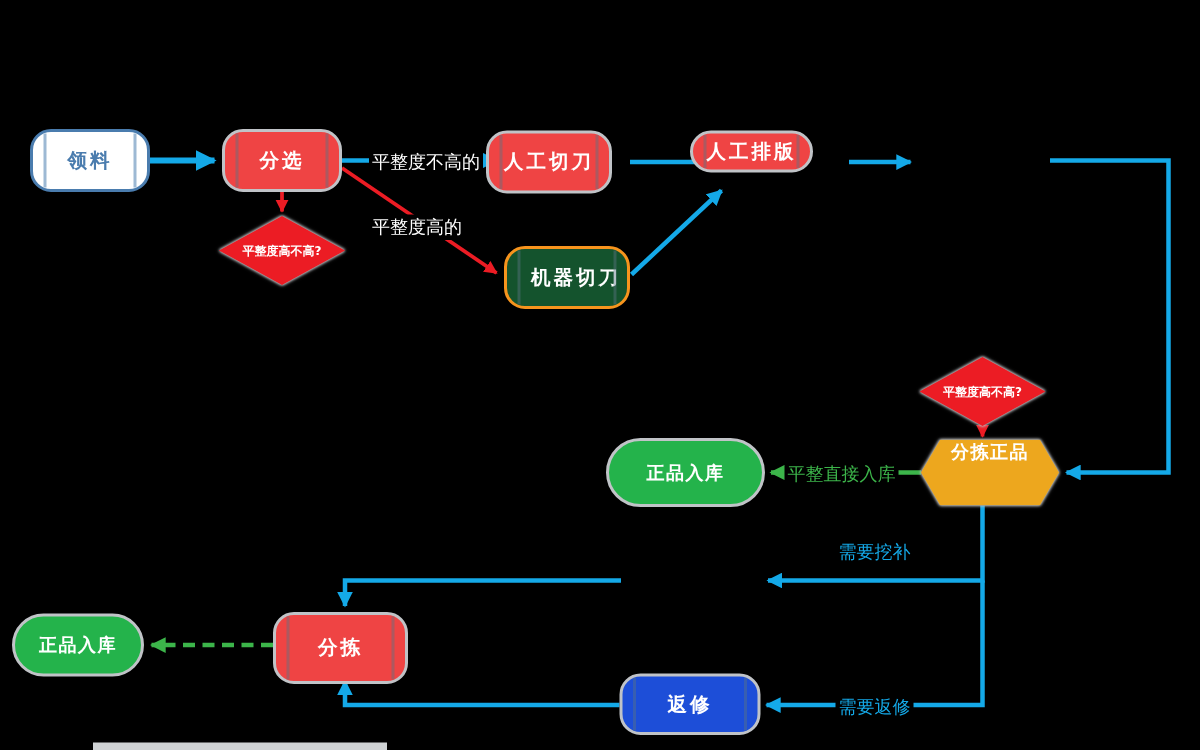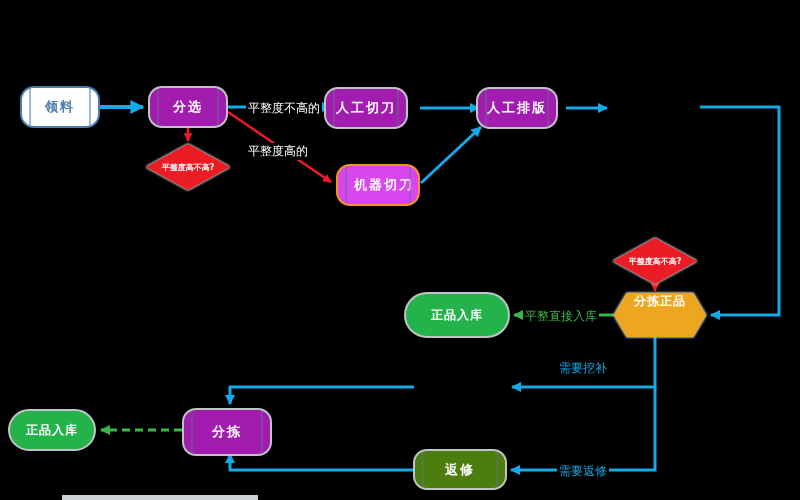--- a/index.html
+++ b/index.html
@@ -3,27 +3,27 @@
 <meta charset="utf-8">
 <style>
   html,body{margin:0;padding:0;background:#000;}
   .canvas{position:relative;width:800px;height:500px;background:#000;overflow:hidden;
     font-family:"DejaVu Sans","Liberation Sans",sans-serif;}
   svg.edges{position:absolute;left:0;top:0;z-index:1;}
   .node{position:absolute;z-index:2;display:flex;align-items:center;justify-content:center;
     box-sizing:border-box;color:#fff;font-weight:bold;font-size:13px;letter-spacing:2px;
     text-align:center;white-space:nowrap;}
   
-  .cyl{border:2.5px solid #C0C3C7;border-radius:14px;background:#a21caf;--cap:rgba(90,115,130,.45);}
+  .cyl{border:2.5px solid #C0C3C7;border-radius:14px;background:#ef4444;--cap:rgba(90,115,130,.45);}
   .cyl::before,.cyl::after{content:"";position:absolute;top:1px;bottom:1px;width:0;
     border-left:2px solid var(--cap);}
   .cyl::before{left:7px}.cyl::after{right:7px}
   .cyl.white{background:#fff;border-color:#4A7CAE;color:#4A7CAE;--cap:#9DB9D4;}
-  .cyl.red{background:#4d7c0f;}
-  .cyl.orange-border{border-color:#F7941D;background:#d946ef;padding-left:12px;}
+  .cyl.red{background:#1d4ed8;}
+  .cyl.orange-border{border-color:#F7941D;background:#14532d;padding-left:12px;}
   
   .dwrap{position:absolute;z-index:2;filter:drop-shadow(0 0 1px #C0C3C7) drop-shadow(0 0 1px #C0C3C7);}
   .diamond{width:100%;height:100%;background:#EC1C24;clip-path:polygon(50% 0,100% 50%,50% 100%,0 50%);
     display:flex;align-items:center;justify-content:center;color:#fff;font-weight:bold;
     font-size:8px;letter-spacing:0;white-space:nowrap;}
   
   .hexwrap{position:absolute;z-index:2;filter:drop-shadow(0 0 1px #C0C3C7) drop-shadow(0 0 1px #C0C3C7);}
   .hex{width:100%;height:100%;background:#EDA71E;
     clip-path:polygon(14% 0,86% 0,100% 50%,86% 100%,14% 100%,0 50%);
     display:flex;justify-content:center;color:#fff;font-weight:bold;
@@ -85,21 +85,21 @@
   </div>
 
   <div class="node cyl" style="left:324px;top:87px;width:84px;height:42px">
     <span>人工切刀</span>
   </div>
 
   <div class="node cyl orange-border" style="left:336px;top:164px;width:84px;height:42px">
     <span>机器切刀</span>
   </div>
 
-  <div class="node cyl" style="left:476px;top:87px;width:82px;height:42px">
+  <div class="node cyl" style="left:460px;top:87px;width:82px;height:28px">
     <span>人工排版</span>
   </div>
 
 
   <div class="dwrap" style="left:613px;top:238px;width:84px;height:46px">
     <div class="diamond">
       <span>平整度高不高?</span>
     </div>
   </div>
 

